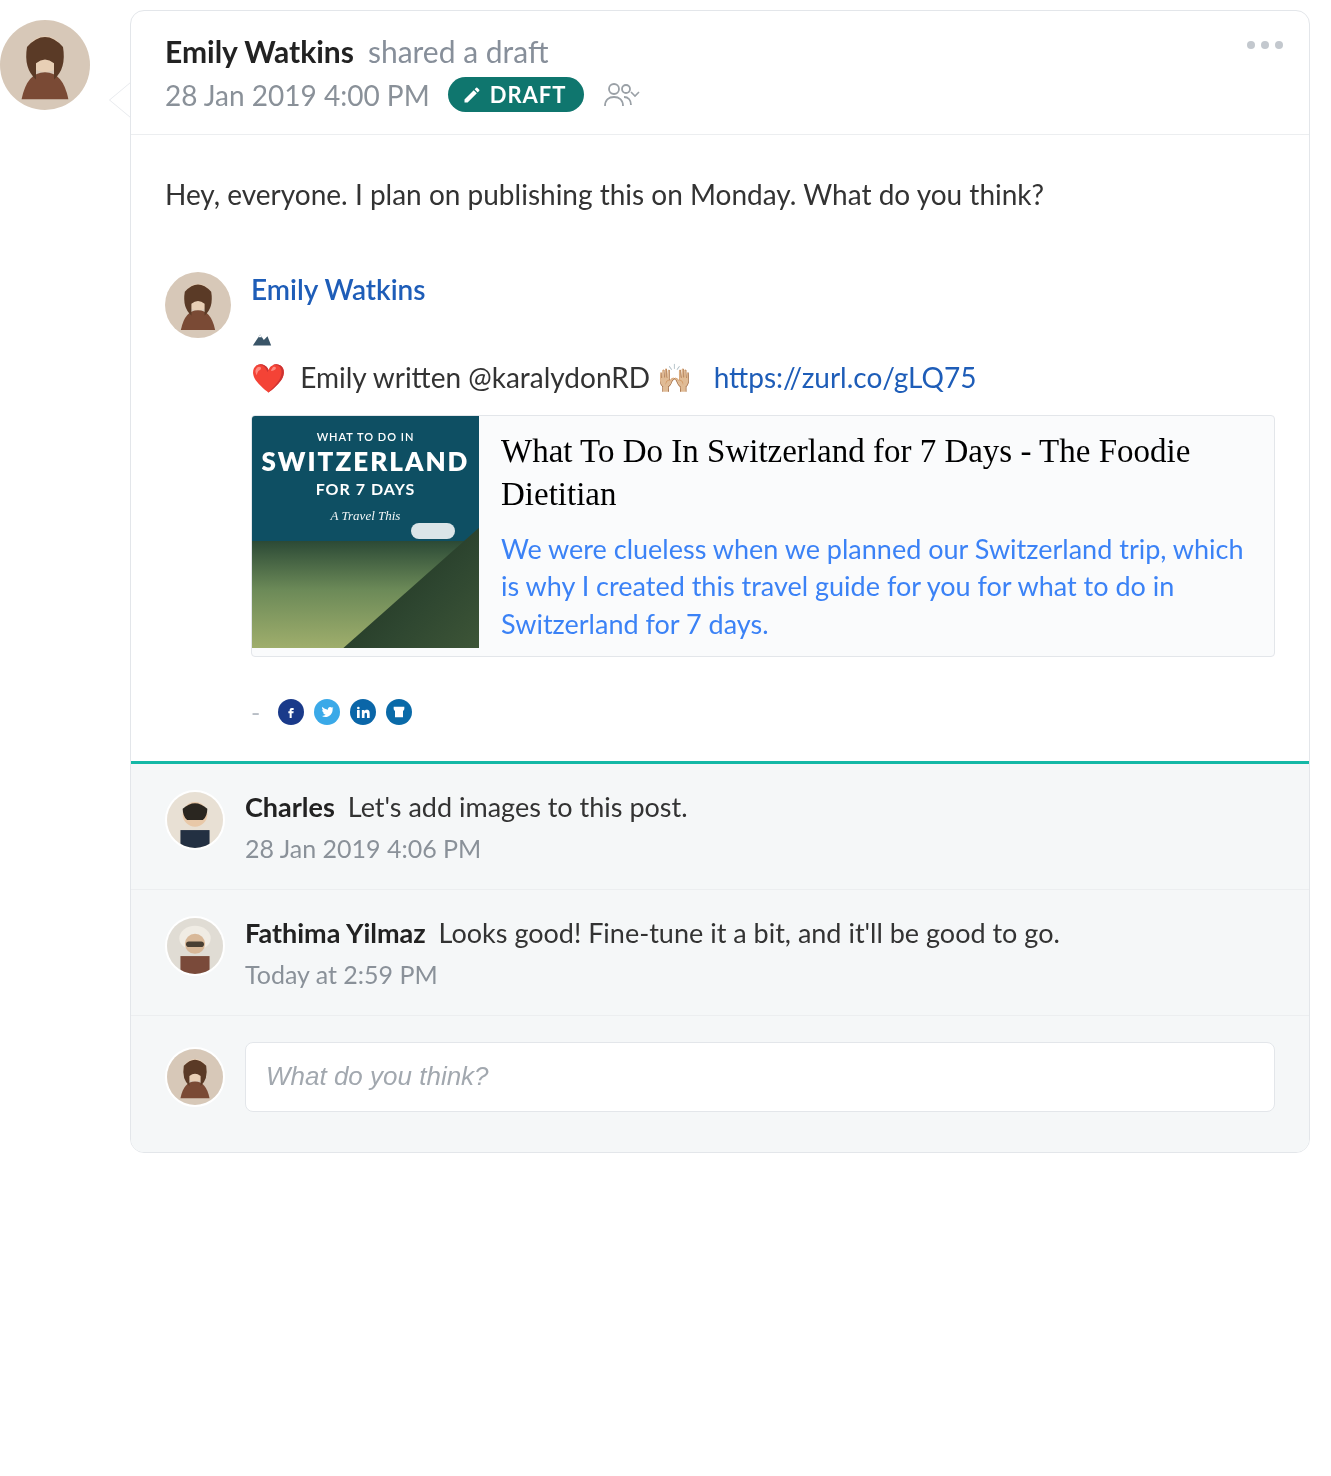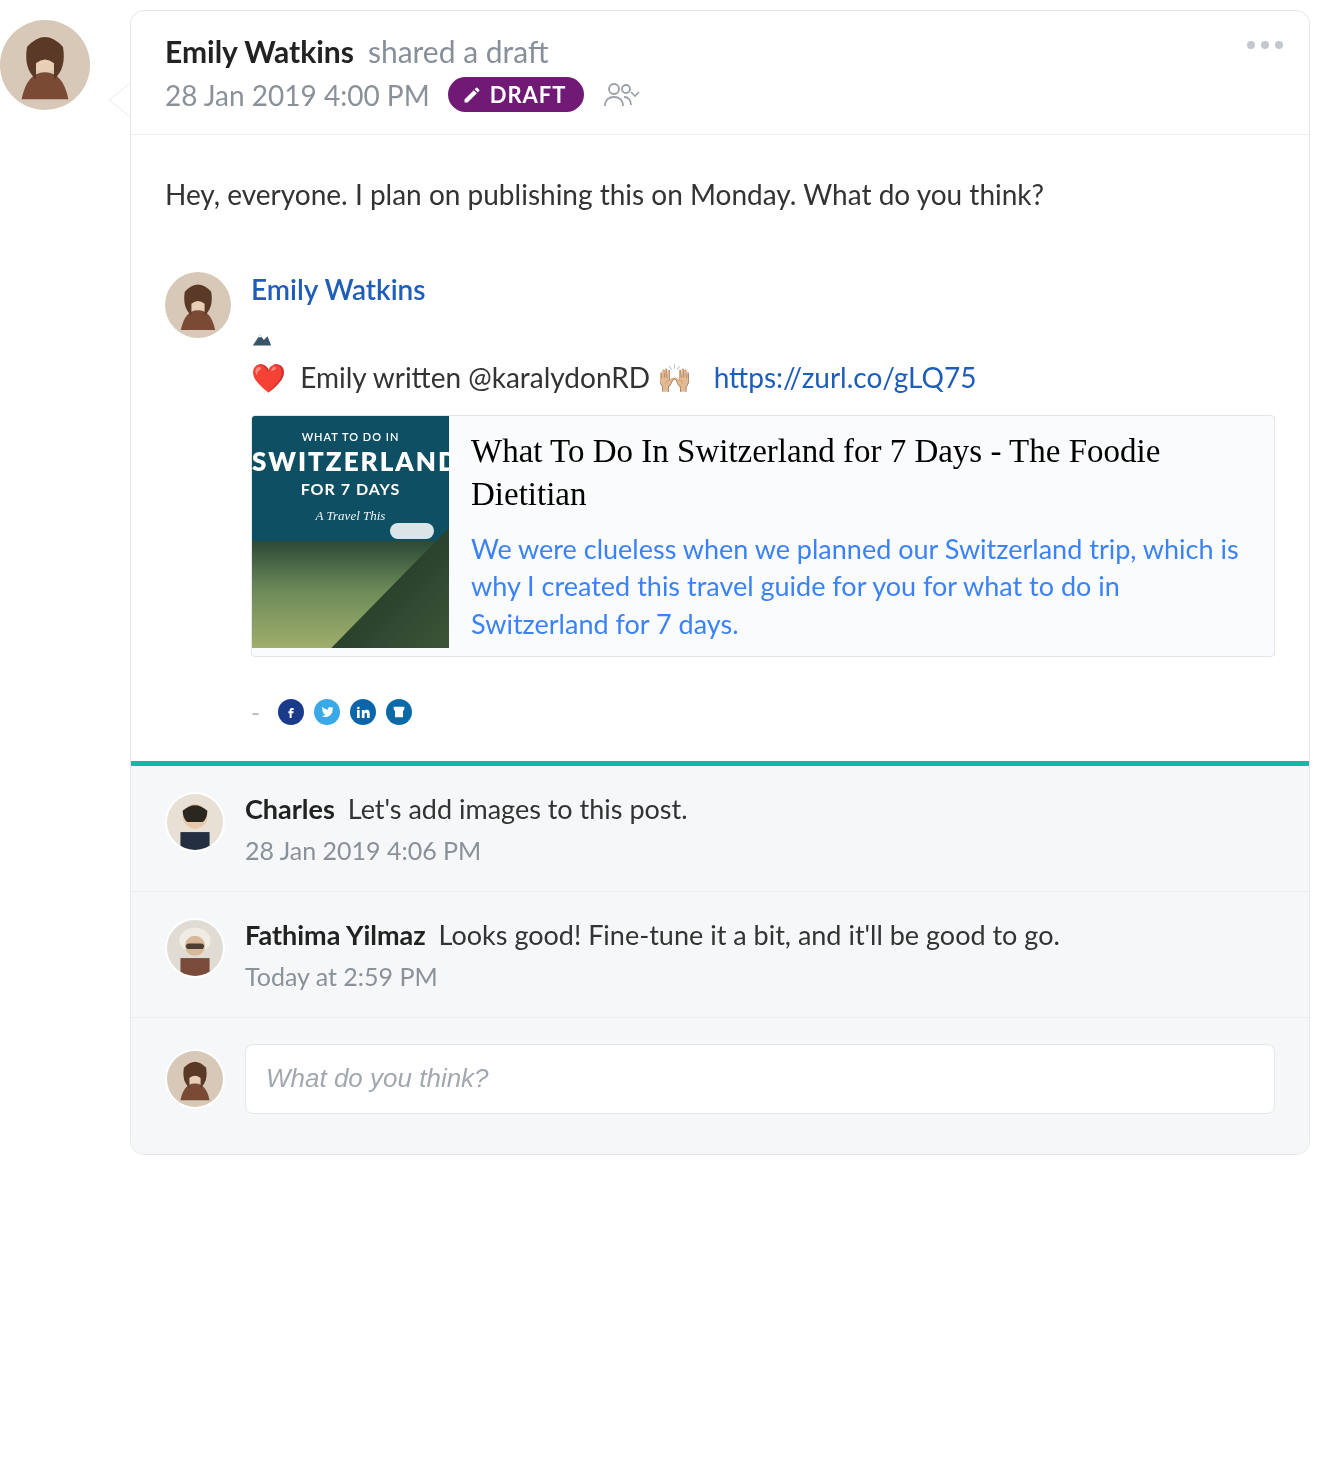--- a/index.html
+++ b/index.html
@@ -57,21 +57,21 @@
   .hdr-more {
     position: absolute; right: 26px; top: 30px;
     color: #b8bec6; letter-spacing: 4px; font-size: 22px; cursor: pointer;
     display:flex; gap:6px;
   }
   .hdr-more span{ width:8px;height:8px;border-radius:50%;background:#c3c8ce;display:inline-block;}
   .hdr-line2 { display: flex; align-items: center; gap: 18px; margin-top: 2px; }
   .hdr-ts { color: #8a9199; font-size: 28px; }
   .draft-badge {
     display: inline-flex; align-items: center; gap: 8px;
-    background: #701a75; color: #fff; border-radius: 999px;
+    background: #0f766e; color: #fff; border-radius: 999px;
     padding: 4px 18px 4px 14px; font-size: 22px; font-weight: 700;
     letter-spacing: 1px;
   }
   .pencil { width: 20px; height: 20px; }
   .people-ico { color: #9aa0a6; display: inline-flex; align-items: center; }
 
   .card-body { padding: 40px 34px 34px 34px; }
   .msg { font-size: 28px; color: #333; line-height: 1.4; }
 
   .embed {
@@ -88,21 +88,21 @@
   .link-card {
     margin-top: 18px;
     border: 1px solid #e3e6ea;
     background: #fafbfc;
     display: flex;
     gap: 18px;
     border-radius: 4px;
     overflow: hidden;
   }
   .link-thumb {
-    width: 197px; height: 232px; flex: 0 0 auto;
+    width: 227px; height: 232px; flex: 0 0 auto;
     background: linear-gradient(to bottom, #0e4f63 0%, #0e4f63 54%, #2c4a36 54%, #6c8a58 75%, #9fae6c 100%);
     position: relative;
     color: #fff; text-align: center;
   }
   .link-thumb .t1 { font-size: 11px; letter-spacing: 1px; margin-top: 14px; font-weight:600;}
   .link-thumb .t2 { font-size: 26px; font-weight: 800; letter-spacing: 2px; margin-top: 2px; }
   .link-thumb .t3 { font-size: 16px; letter-spacing: 1px; margin-top: 2px; font-weight:700;}
   .link-thumb .t4 { font-size: 13px; font-style: italic; margin-top: 10px; font-family: Georgia, serif; opacity:.95;}
   .link-thumb .cloud { position:absolute; top:46%; left:70%; width:44px; height:16px; background:#fff; border-radius:10px; opacity:.85;}
   .link-thumb .mtn { position:absolute; bottom:0; right:0; width:60%; height:52%;
@@ -112,21 +112,21 @@
   .link-title { font-family: Georgia, "Times New Roman", serif; font-size: 33px; color: #000; line-height: 1.3; }
   .link-desc { margin-top: 14px; color: #3b82f6; font-size: 27px; line-height: 1.38; }
 
   .embed-meta { margin-top: 40px; color: #8a9199; font-size: 25px; display: flex; align-items: center; gap: 18px; }
   .sep { color: #b8bec6; }
   .soc { display: inline-flex; gap: 10px; }
   .sc { width: 26px; height: 26px; border-radius: 50%; display: inline-flex; align-items:center; justify-content:center;}
   .sc svg{width:16px;height:16px;}
   .fb{background:#1a3a8a;} .tw{background:#3aa9e8;} .li{background:#0a66a8;} .gb{background:#0a6aa8;}
 
-  .comments { background: #f5f7f8; border-top: 5px solid #14b8a6; }
+  .comments { background: #f5f7f8; border-top: 3px solid #14b8a6; }
   .comment { padding: 26px 34px; border-bottom: 1px solid #eceef0; display: flex; gap: 20px; }
   .c-av { width: 60px; height: 60px; border-radius: 50%; overflow: hidden; flex: 0 0 auto; border:2px solid #fff;}
   .c-body { flex:1; }
   .c-line { font-size: 27px; color: #333; }
   .c-line b { font-weight: 700; color:#222; margin-right: 6px; }
   .c-ts { color: #8a9199; font-size: 25px; margin-top: 10px; }
 
   .reply { padding: 26px 34px 40px 34px; display: flex; gap: 20px; align-items: center; }
   .r-av { width: 60px; height: 60px; border-radius: 50%; overflow:hidden; flex:0 0 auto; border:2px solid #fff;}
   .r-input {

